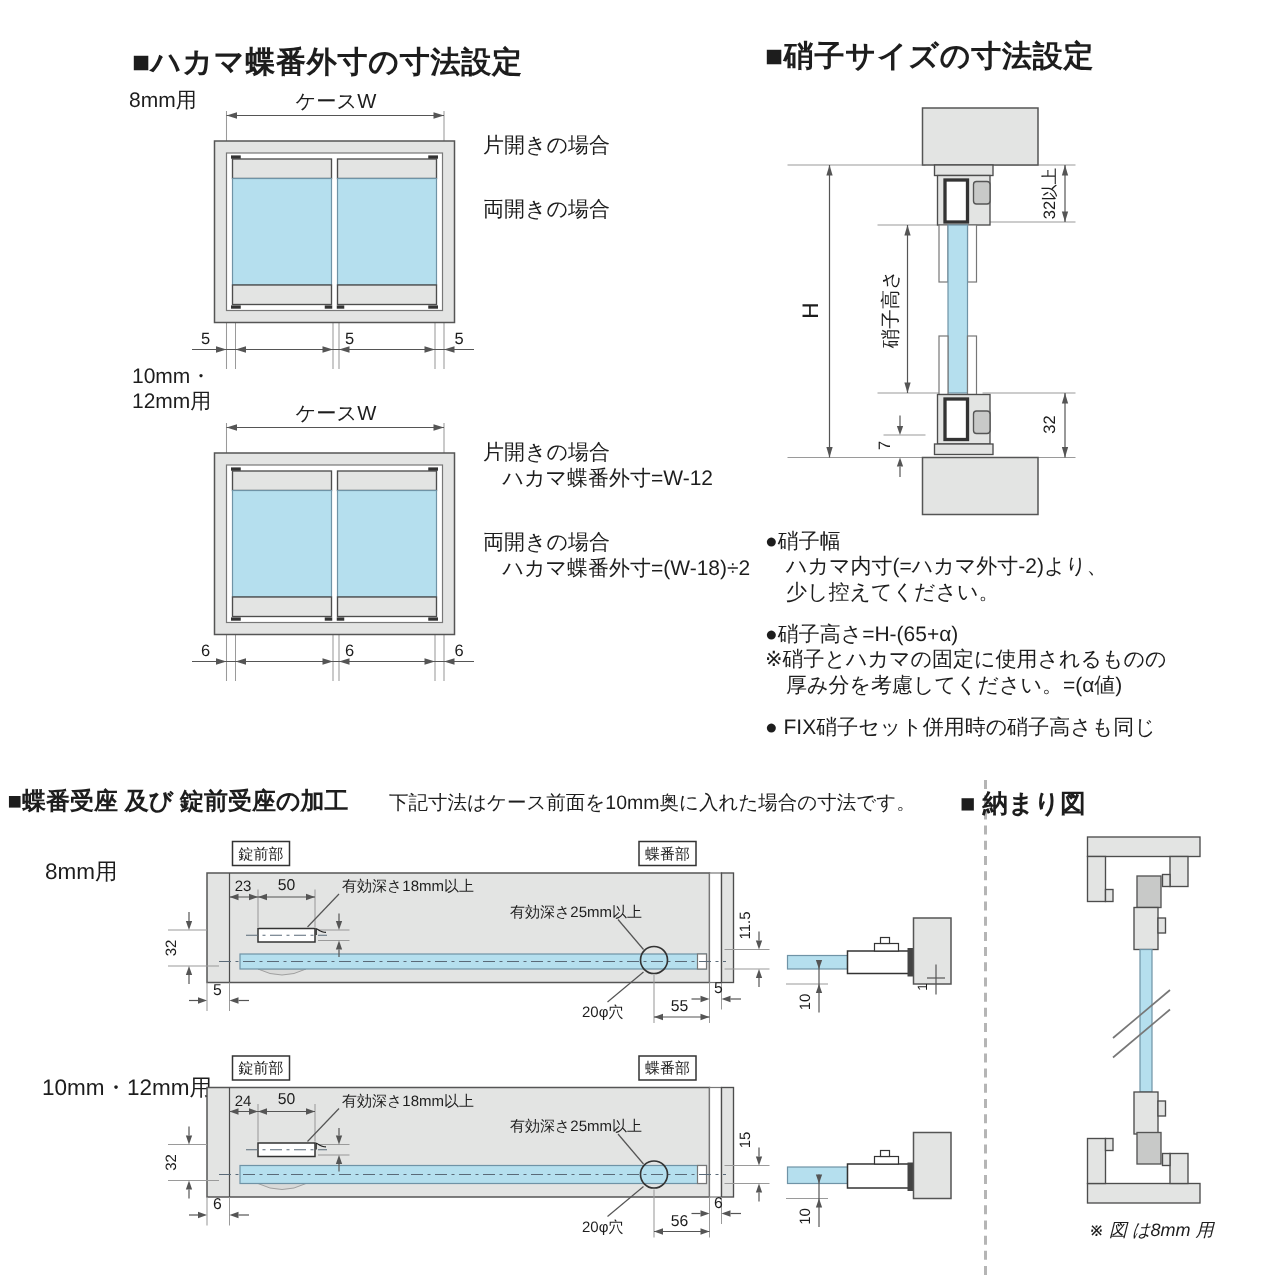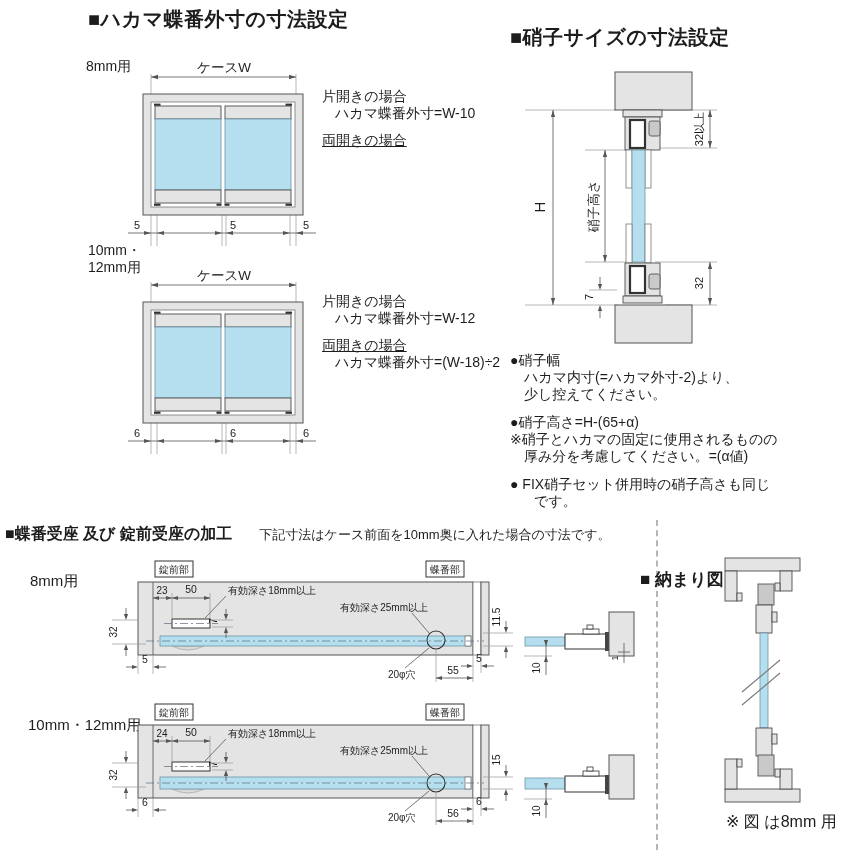--- a/index.html
+++ b/index.html
@@ -1,50 +1,50 @@
 <!DOCTYPE html>
 <html style="--glass: #b5dfee; --frame: #e3e4e3; --line: #4d4d4d;"><head>
 <meta charset="utf-8">
 <style>
   html,body{margin:0;padding:0;background:#fff;}
   body{width:850px;height:850px;position:relative;overflow:hidden;
        font-family:"Liberation Sans","DejaVu Sans",sans-serif;color:#1d1d1d;}
   .abs{position:absolute;}
   .sec-title{font-size:20px;font-weight:600;letter-spacing:.5px;white-space:nowrap;}
-  .sec-title-sm{font-size:16px;font-weight:600;white-space:nowrap;margin-top:44px;}
+  .sec-title-sm{font-size:16px;font-weight:600;white-space:nowrap;}
   .subtitle{font-size:13px;font-weight:400;margin-left:27px;}
   .size-label{font-size:14px;white-space:nowrap;line-height:17px;}
   .size-label-lg{font-size:15px;white-space:nowrap;}
   .notes{font-size:14px;line-height:17px;white-space:nowrap;}
   .notes .ind{padding-left:13px;}
-  .notes .gap{margin-top:10px;text-decoration:underline;}
+  .notes .gap{margin-top:26px;}
   .bullets{font-size:14px;line-height:17px;white-space:nowrap;}
   .bullets .grp{margin-bottom:11px;}
   .bullets .ind{padding-left:14px;}
-  .caption{font-size:16px;white-space:nowrap;}
+  .caption{font-size:12px;white-space:nowrap;font-style:italic;}
   .divider{border-left:2px dashed #b5b5b5;width:0;}
   svg{overflow:visible;}
   svg text{font-family:"Liberation Sans","DejaVu Sans",sans-serif;fill:#1d1d1d;}
   .ln{stroke:#4d4d4d;fill:none;stroke-width:1;}
   .thin{stroke:#9a9a9a;stroke-width:.7;fill:none;}
   .dim{stroke:#555;stroke-width:.8;fill:none;}
   .cl{stroke:#5a6a78;stroke-width:.7;fill:none;stroke-dasharray:8 3 2 3;}
   .ar{fill:#555;stroke:none;}
   .gray{fill:var(--frame,#e3e4e3);stroke:#555;stroke-width:1;}
   .grayr{fill:var(--frame,#e3e4e3);stroke:#4d4d4d;stroke-width:.9;}
   .white{fill:#fff;stroke:#777;stroke-width:.8;}
   .whited{fill:#fff;stroke:#333;stroke-width:1;}
   .blue{fill:var(--glass,#b5dfee);stroke:#6f93a6;stroke-width:.8;}
   .pin{fill:#333;stroke:none;}
   .dark{fill:#c8c9c8;stroke:#555;stroke-width:.9;}
 </style>
 </head>
 <body>
 
-<div class="abs sec-title" style="left:88px;top:6px">■ハカマ蝶番外寸の寸法設定</div>
+<div class="abs sec-title" style="left:88px;top:28px">■ハカマ蝶番外寸の寸法設定</div>
 <div class="abs size-label" style="left:86px;top:58px">8mm用</div>
 
 <svg class="abs" style="left:120px;top:60px" width="200" height="200" viewBox="0 0 200 200">
   <g class="thin">
     <line x1="31" y1="14" x2="31" y2="186"></line>
       <line x1="37" y1="40" x2="37" y2="186"></line>
     <line x1="102" y1="40" x2="102" y2="186"></line>
       <line x1="106" y1="40" x2="106" y2="186"></line>
     <line x1="170" y1="40" x2="170" y2="186"></line>
       <line x1="176" y1="14" x2="176" y2="186"></line>
@@ -80,21 +80,20 @@
     <polygon class="ar" points="106,173 113,170.9 113,175.1"></polygon>
   <polygon class="ar" points="170,173 163,170.9 163,175.1"></polygon>
     <polygon class="ar" points="176,173 183,170.9 183,175.1"></polygon>
   <text x="17" y="169" text-anchor="middle" font-size="11">5</text>
   <text x="113" y="169" text-anchor="middle" font-size="11">5</text>
   <text x="186" y="169" text-anchor="middle" font-size="11">5</text>
 </svg>
 
 <div class="abs notes" style="left:322px;top:88px">
   <div>片開きの場合</div>
-  <div class="ind">ハカマ蝶番外寸=W-10</div>
   <div class="gap">両開きの場合</div>
 </div>
 
 <div class="abs size-label" style="left:88px;top:242px">
   <div>10mm・</div>
   <div>12mm用</div>
 </div>
 
 <svg class="abs" style="left:120px;top:268px" width="200" height="200" viewBox="0 0 200 200">
   <g class="thin">
@@ -220,21 +219,20 @@
     <div class="ind">ハカマ内寸(=ハカマ外寸-2)より、</div>
     <div class="ind">少し控えてください。</div>
   </div>
   <div class="grp">
     <div>●硝子高さ=H-(65+α)</div>
     <div>※硝子とハカマの固定に使用されるものの</div>
     <div class="ind">厚み分を考慮してください。=(α値)</div>
   </div>
   <div class="grp">
     <div>● FIX硝子セット併用時の硝子高さも同じ</div>
-    <div class="ind" style="padding-left:24px">です。</div>
   </div>
 </div>
 
 <div class="abs" style="left:5px;top:524px;white-space:nowrap">
   <span class="sec-title-sm">■蝶番受座 及び 錠前受座の加工</span><span class="subtitle">下記寸法はケース前面を10mm奥に入れた場合の寸法です。</span>
 </div>
 
 <div class="abs size-label-lg" style="left:30px;top:572px">8mm用</div>
 
 <svg class="abs" style="left:100px;top:555px" width="560" height="145" viewBox="0 0 560 145">

